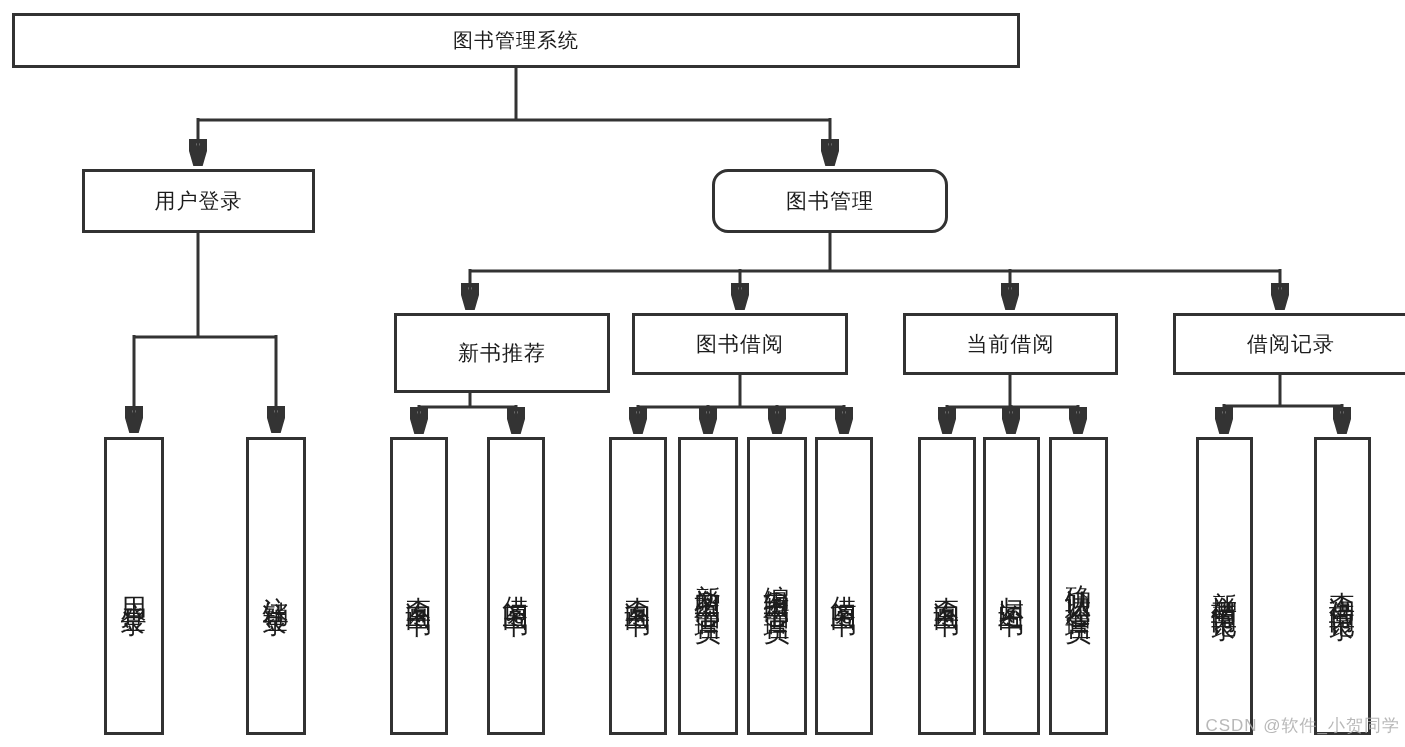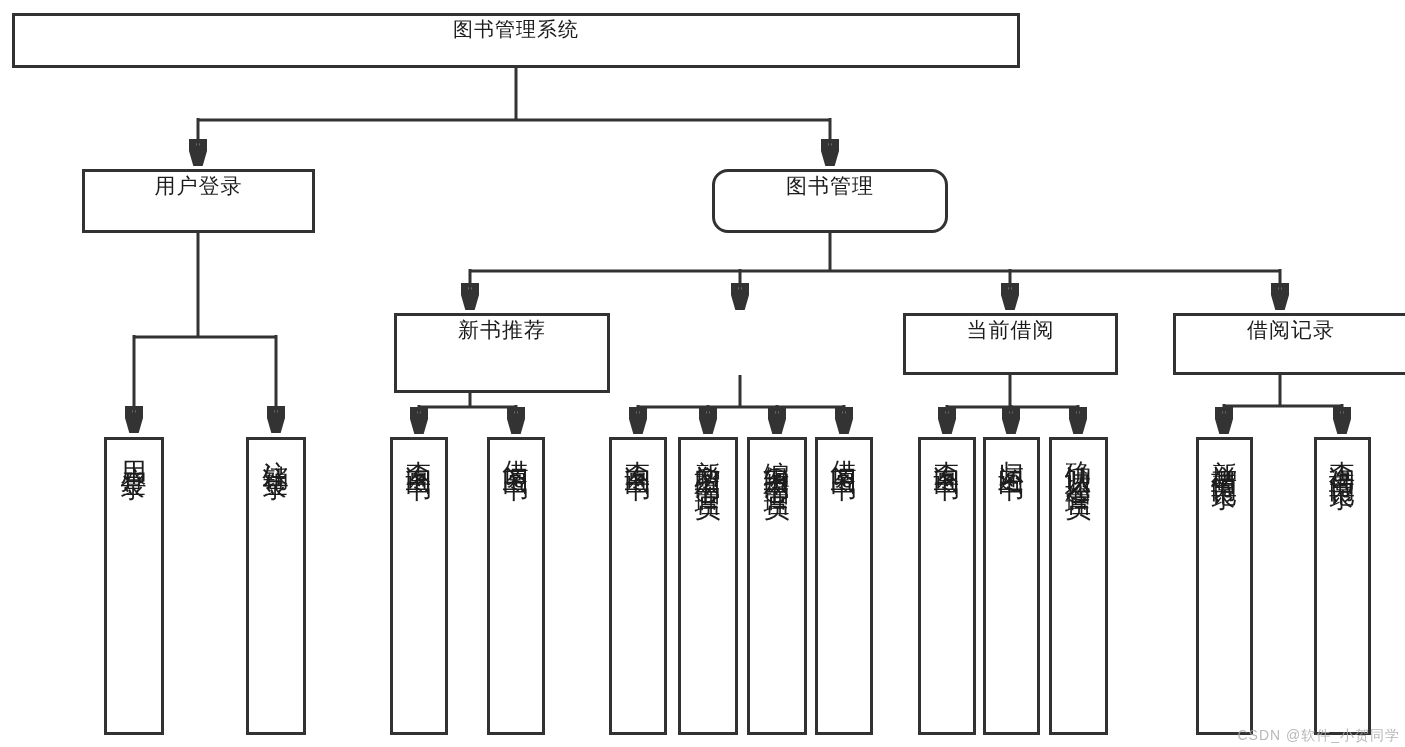--- a/index.html
+++ b/index.html
@@ -21,44 +21,44 @@
     stroke: #333333;
     stroke-width: 3;
     fill: none;
   }
   .node {
     position: absolute;
     box-sizing: border-box;
     border: 3px solid #323232;
     background: #ffffff;
     display: flex;
-    align-items: flex-start;
+    align-items: center;
     justify-content: center;
     z-index: 1;
   }
   .node .lbl {
     color: #1c1c1c;
     font-size: 21px;
     letter-spacing: 1px;
     white-space: nowrap;
   }
   .node.root .lbl { font-size: 20px; }
   .node.v .lbl {
     writing-mode: vertical-rl;
     text-orientation: mixed;
     font-size: 26px;
     letter-spacing: 5px;
     line-height: 1;
   }
   .watermark {
     position: absolute;
     right: 5px;
-    bottom: 2px;
+    bottom: 10px;
     z-index: 2;
-    font-size: 14px;
+    font-size: 17px;
     color: rgba(172,172,172,0.85);
     letter-spacing: 1px;
     white-space: nowrap;
     margin-top: 30px;
   }
 </style>
 </head>
 <body>
 
 <div class="canvas">
@@ -118,20 +118,23 @@
   <div class="node" style="left:82px; top:169px; width:233px; height:64px;">
     <span class="lbl">用户登录</span>
   </div>
   <div class="node" style="left:712px; top:169px; width:236px; height:64px;border-radius:16px;">
     <span class="lbl">图书管理</span>
   </div>
 
   <div class="node" style="left:362px; top:313px; width:216px; height:80px;margin-left:32px;">
     <span class="lbl">新书推荐</span>
   </div>
+  <div class="node" style="left:632px; top:313px; width:216px; height:62px;">
+    <span class="lbl">图书借阅</span>
+  </div>
   <div class="node" style="left:903px; top:313px; width:215px; height:62px;">
     <span class="lbl">当前借阅</span>
   </div>
   <div class="node" style="left:1173px; top:313px; width:236px; height:62px;">
     <span class="lbl">借阅记录</span>
   </div>
 
   <div class="node v" style="left:104px; top:437px; width:60px; height:298px;">
     <span class="lbl">用户登录</span>
   </div>

